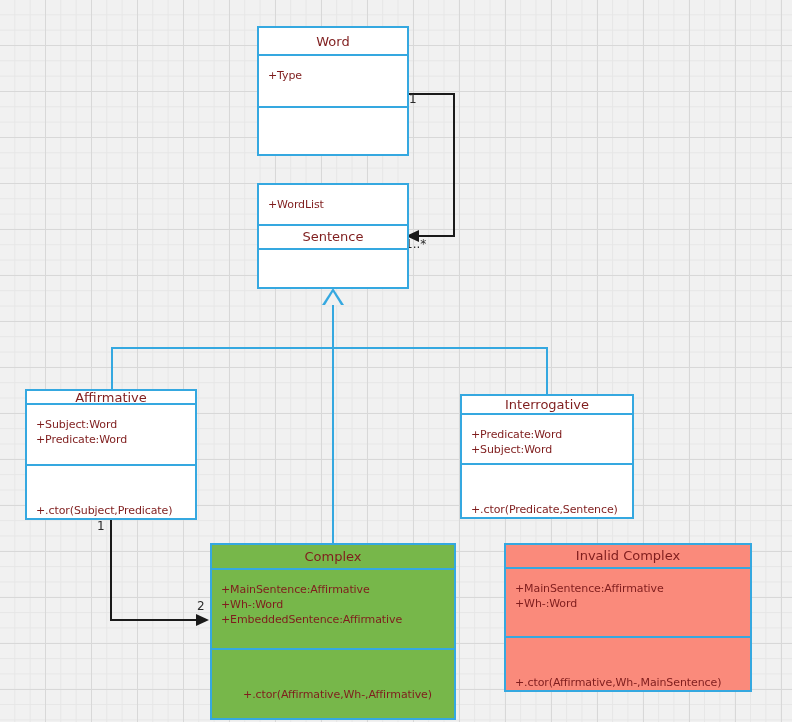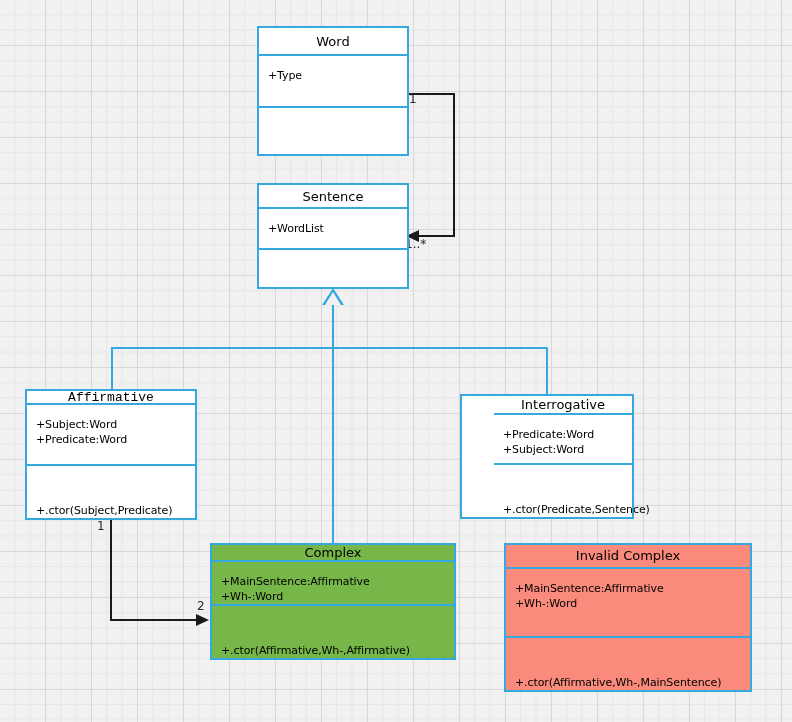--- a/index.html
+++ b/index.html
@@ -31,21 +31,21 @@
   }
 
   
   .uml-class {
     position: absolute;
     box-sizing: border-box;
     border: 2px solid #35a8e0;
     background: #ffffff;
     display: flex;
     flex-direction: column;
-    color: #000000;
+    color: #7f1d1d;
   }
   .uml-class .sect {
     box-sizing: border-box;
     position: relative;
   }
   .uml-class .sect.title {
     display: flex;
     align-items: center;
     justify-content: center;
     font-size: 13px;
@@ -150,64 +150,65 @@
     <div class="sect title" style="height:28px;">
       <span>Word</span>
     </div>
     <div class="sect attrs" style="height:52px;">
       <div class="line">+Type</div>
     </div>
     <div class="sect ops" style="flex:1;"></div>
   </div>
 
   <div class="uml-class" style="left:257px; top:183px; width:152px; height:106px;">
+    <div class="sect attrs" style="height:45px;">
+      <div class="line">+WordList</div>
+    </div>
     <div class="sect title" style="height:28px;">
       <span>Sentence</span>
     </div>
-    <div class="sect attrs" style="height:45px;">
-      <div class="line">+WordList</div>
-    </div>
     <div class="sect ops" style="flex:1;"></div>
   </div>
 
   <div class="uml-class" style="left:25px; top:389px; width:172px; height:131px;">
-    <div class="sect title" style="height:14px;font-family:Liberation Mono, monospace;">
+    <div class="sect title" style="height:14px;">
       <span>Affirmative</span>
     </div>
     <div class="sect attrs" style="height:62px;">
       <div class="line">+Subject:Word</div>
       <div class="line">+Predicate:Word</div>
     </div>
     <div class="sect ops" style="flex:1;">
       <div class="line">+.ctor(Subject,Predicate)</div>
     </div>
   </div>
 
-  <div class="uml-class" style="left:460px; top:394px; width:174px; height:125px;padding-left:32px;">
+  <div class="uml-class" style="left:460px; top:394px; width:174px; height:125px;">
     <div class="sect title" style="height:25px;">
       <span>Interrogative</span>
     </div>
     <div class="sect attrs" style="height:63px;">
       <div class="line">+Predicate:Word</div>
       <div class="line">+Subject:Word</div>
     </div>
     <div class="sect ops" style="flex:1;">
       <div class="line">+.ctor(Predicate,Sentence)</div>
     </div>
   </div>
 
-  <div class="uml-class green" style="left:210px; top:543px; width:246px; height:117px;">
+  <div class="uml-class green" style="left:210px; top:543px; width:246px; height:177px;">
     <div class="sect title" style="height:25px;">
       <span>Complex</span>
     </div>
     <div class="sect attrs" style="height:80px;">
       <div class="line">+MainSentence:Affirmative</div>
       <div class="line">+Wh-:Word</div>
-    </div>
-    <div class="sect ops" style="flex:1;">
+      <div class="line">+EmbeddedSentence:Affirmative</div>
+    </div>
+    <div class="sect ops" style="flex:1;text-align:center;">
       <div class="line">+.ctor(Affirmative,Wh-,Affirmative)</div>
     </div>
   </div>
 
   <div class="uml-class red" style="left:504px; top:543px; width:248px; height:149px;">
     <div class="sect title" style="height:28px;">
       <span>Invalid Complex</span>
     </div>
     <div class="sect attrs" style="height:80px;">
       <div class="line">+MainSentence:Affirmative</div>

